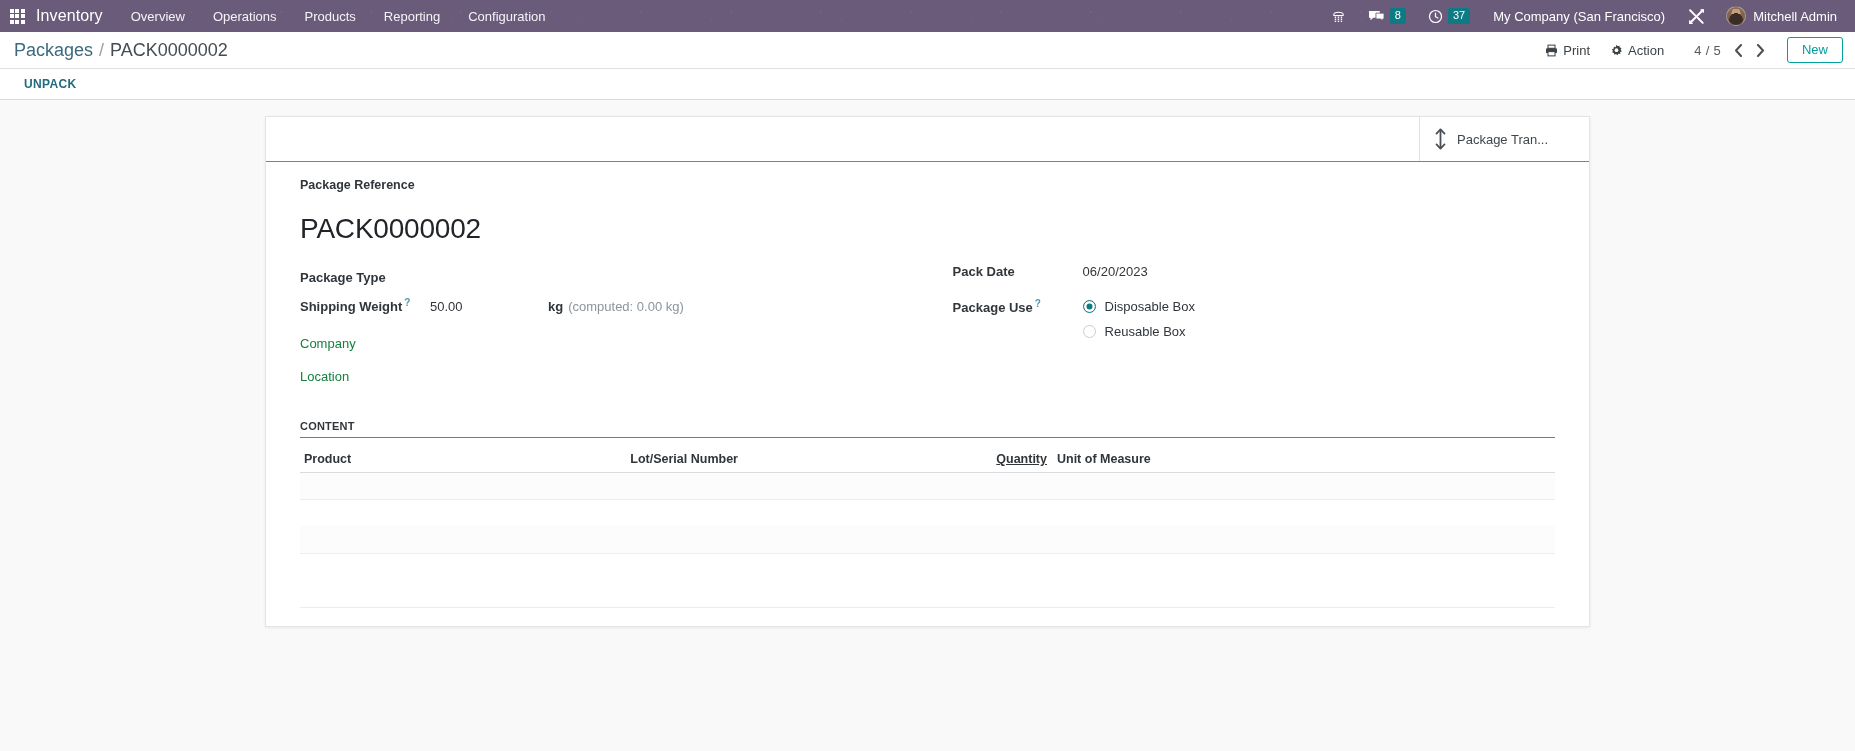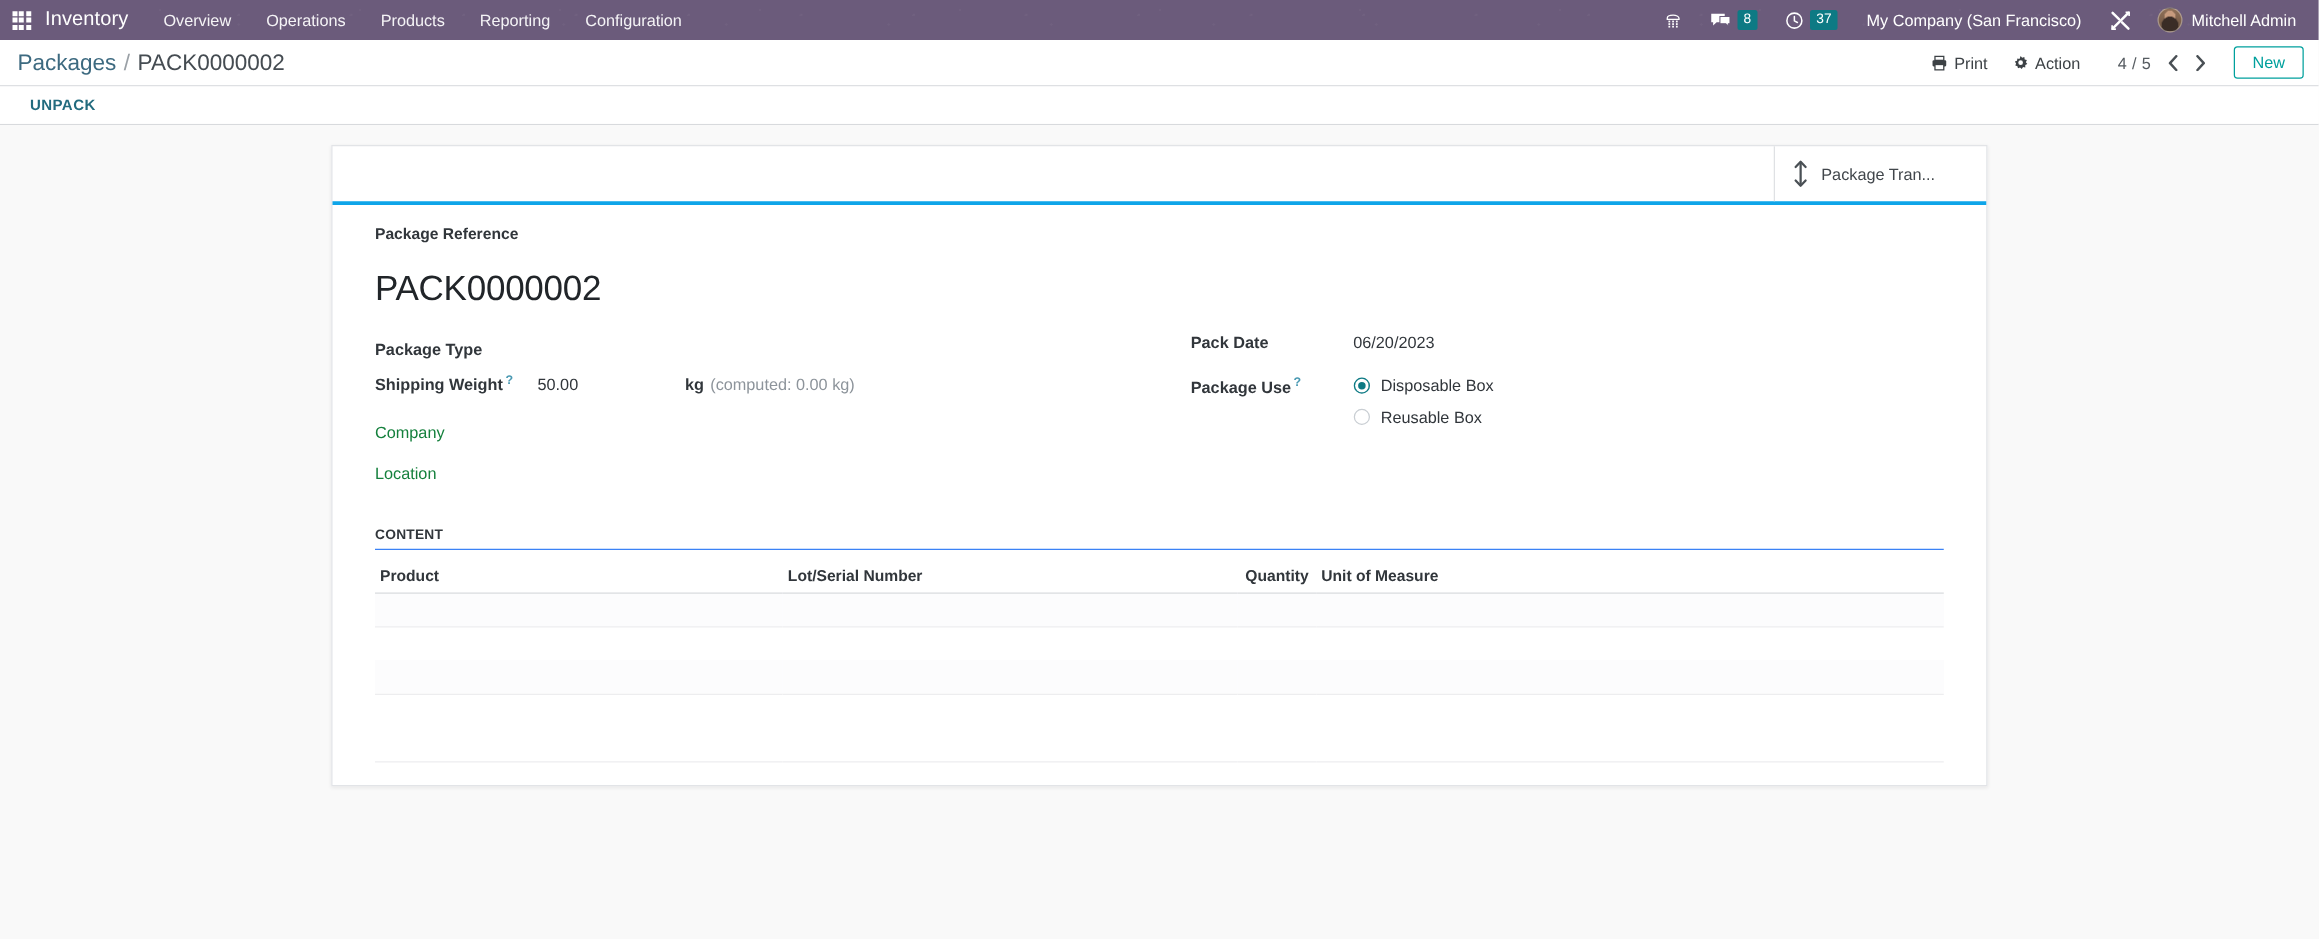--- a/index.html
+++ b/index.html
@@ -221,21 +221,21 @@
     border: 1px solid #e2e4e7;
     box-shadow: 0 1px 3px rgba(0,0,0,.07);
     padding: 0 0 18px 0;
     position: relative;
   }
 
   
   .button-box {
     display: flex;
     justify-content: flex-end;
-    border-bottom: 3px solid #0ea5e9;
+    border-bottom: 1px solid #0ea5e9;
     min-height: 44px;
   }
   .smart-btn {
     display: flex;
     align-items: center;
     gap: 10px;
     border-left: 1px solid #dfe1e4;
     padding: 11px 18px 11px 14px;
     min-width: 170px;
     cursor: pointer;
@@ -340,21 +340,21 @@
   }
   table.o2m-table th {
     font-size: 12.5px;
     font-weight: bold;
     color: #31363b;
     text-align: left;
     padding: 14px 4px 6px 4px;
     border-bottom: 1px solid #d9dbde;
     white-space: nowrap;
   }
-  table.o2m-table th.num-col { text-align: right; padding-right: 6px; }
+  table.o2m-table th.num-col { text-align: right; padding-right: 6px; text-decoration: underline; }
   table.o2m-table td {
     height: 27px;
     border-bottom: 1px solid #ededef;
     padding: 4px;
     font-size: 13px;
     color: #31363b;
   }
   tr.row-alt td { background: #fcfcfd; }
   tr.row-blank td { border-bottom: 1px solid transparent; background: #fff; }
   .o2m-foot td {

